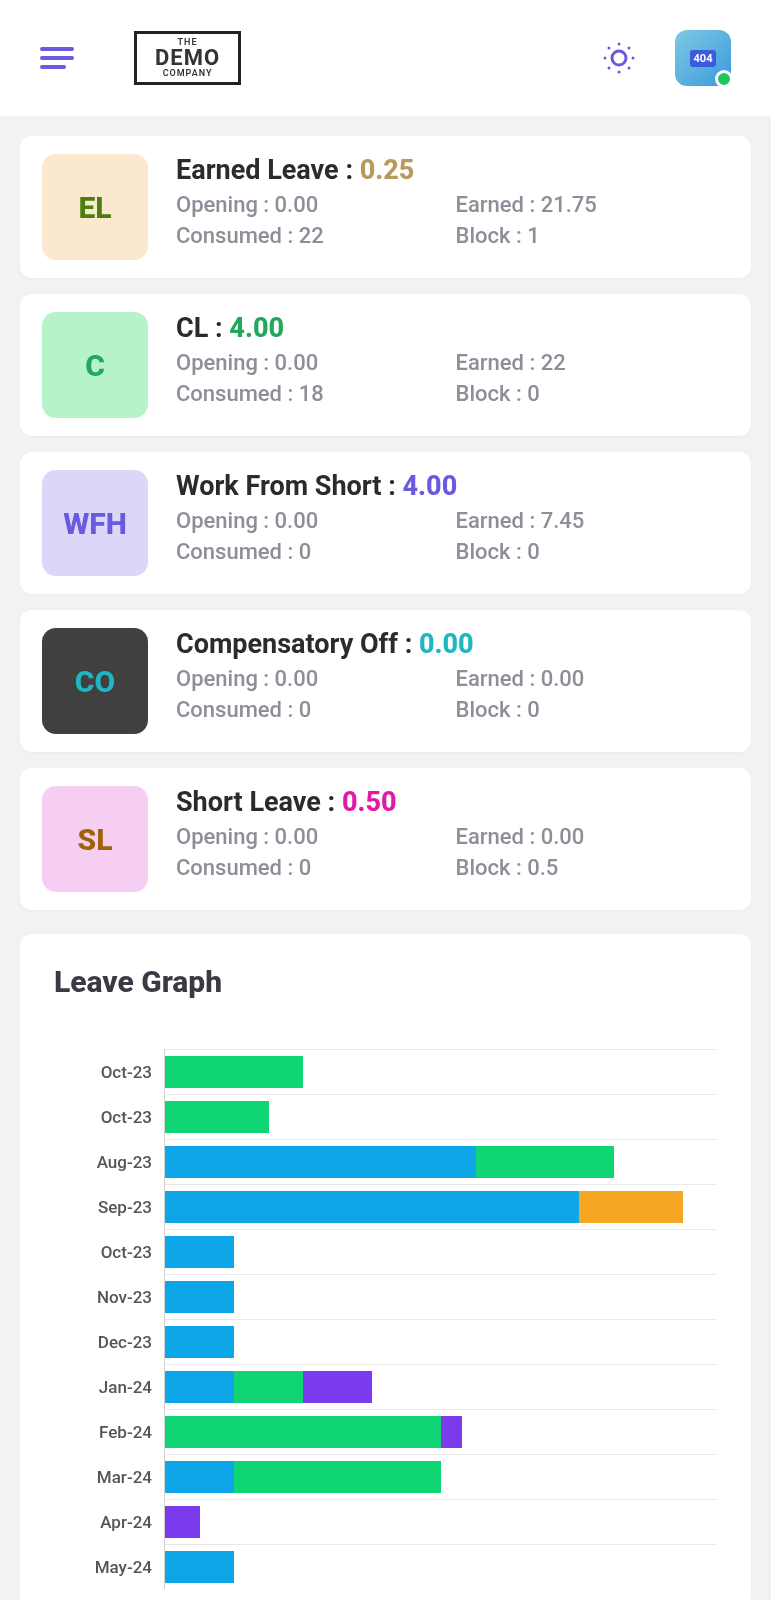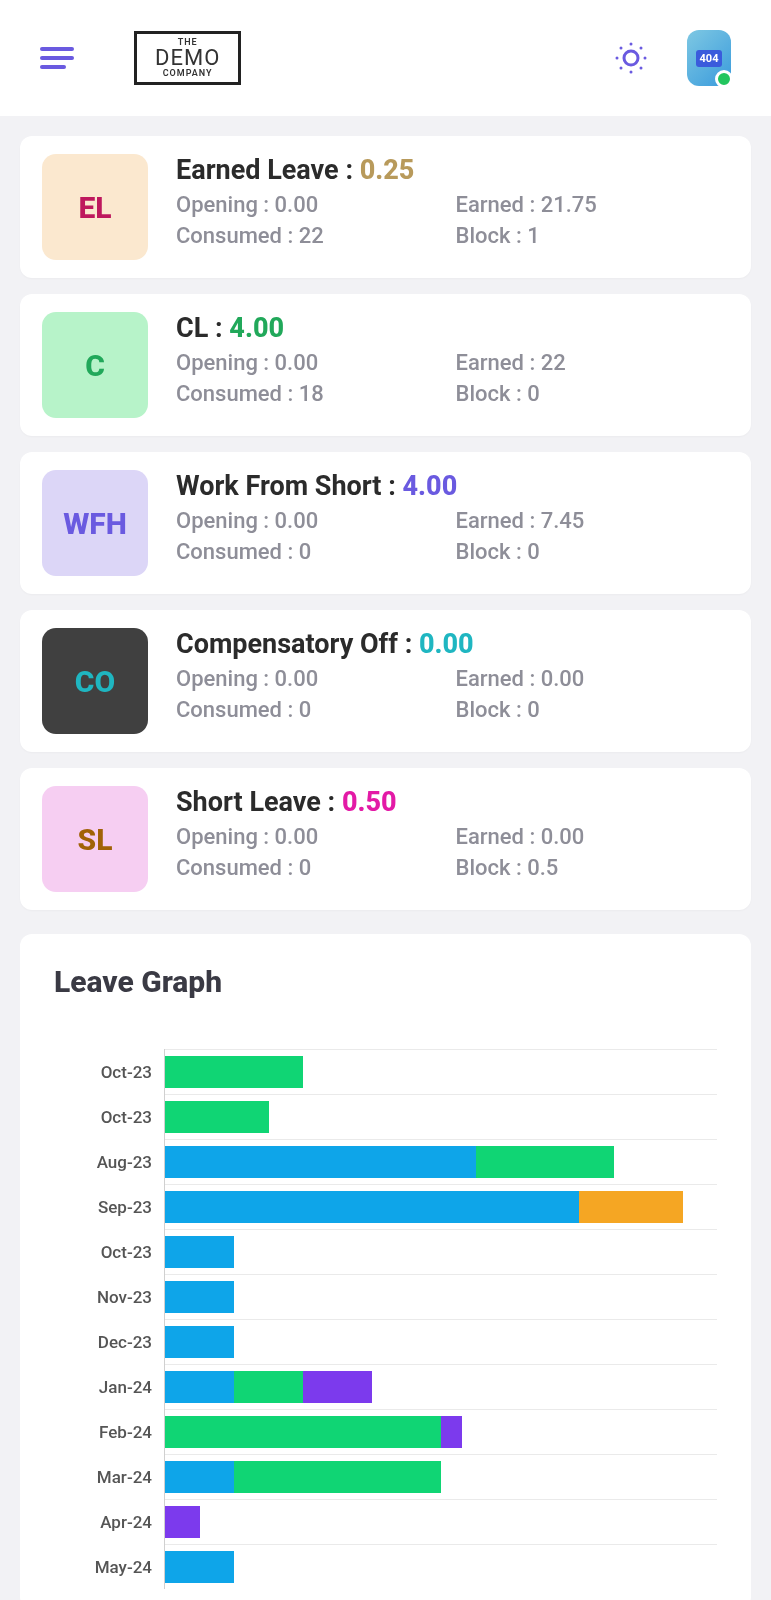--- a/index.html
+++ b/index.html
@@ -31,35 +31,35 @@
 .menu-icon span:nth-child(1) { width: 34px; }
 .menu-icon span:nth-child(2) { width: 34px; }
 .menu-icon span:nth-child(3) { width: 26px; }
 .logo {
   border: 3px solid #222;
   padding: 4px 18px;
   text-align: center;
   line-height: 1;
 }
 .logo .logo-the { font-size: 9px; letter-spacing: 1px; font-weight: 600; }
-.logo .logo-demo { font-size: 22px; font-weight: 400; letter-spacing: 1px; }
+.logo .logo-demo { font-size: 22px; font-weight: 700; letter-spacing: 1px; }
 .logo .logo-company { font-size: 9px; letter-spacing: 1px; font-weight: 600; }
 .header-right {
   margin-left: auto;
   display: flex;
   align-items: center;
   gap: 40px;
 }
 .theme-icon {
   width: 32px; height: 32px;
   display:flex; align-items:center; justify-content:center;
 }
 .theme-icon svg { width: 32px; height: 32px; }
 .avatar {
-  width: 44px; height: 56px;
+  width: 56px; height: 56px;
   border-radius: 12px;
   position: relative;
   background: linear-gradient(135deg,#7ec8e3,#3a9bdc);
   display:flex; align-items:center; justify-content:center;
 }
 .avatar .badge-text {
   background:#3a5bdc;
   color:#fff;
   font-size:11px;
   font-weight:700;
@@ -187,21 +187,21 @@
     <div class="avatar">
       <span class="badge-text">404</span>
       <span class="presence"></span>
     </div>
   </div>
 </div>
 
 <div class="content">
   <div id="leave-list">
       <div class="leave-card">
-    <div class="leave-badge" style="background:#fbe8cf;color:#be185d">EL</div>
+    <div class="leave-badge" style="background:#fbe8cf;color:#4d7c0f">EL</div>
     <div class="leave-info">
       <div class="leave-title">
         <span>Earned Leave</span> :
         <span class="val" style="color:#b89a5b">0.25</span>
       </div>
       <div class="leave-stats">
         <div>Opening : 0.00</div>
         <div>Earned : 21.75</div>
         <div>Consumed : 22</div>
         <div>Block : 1</div>

